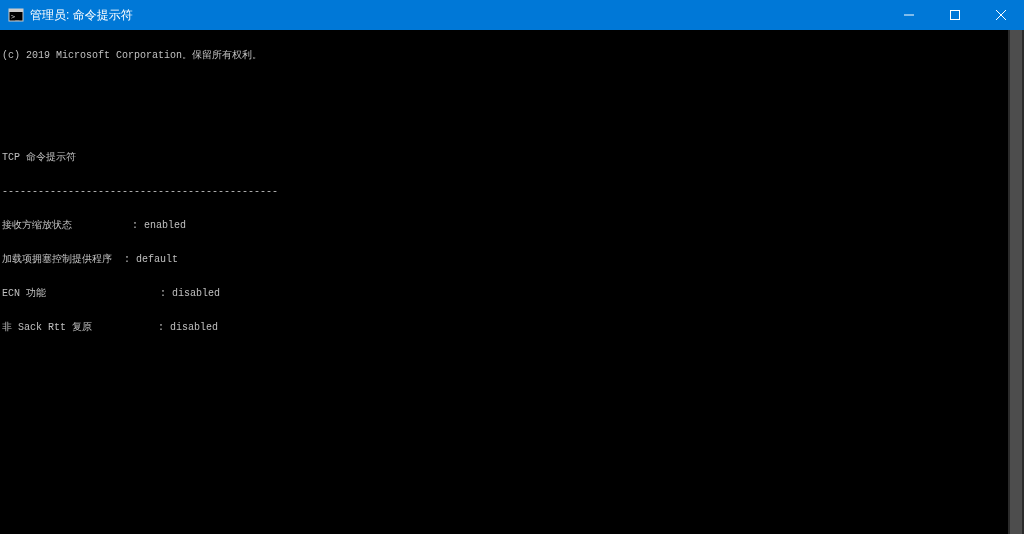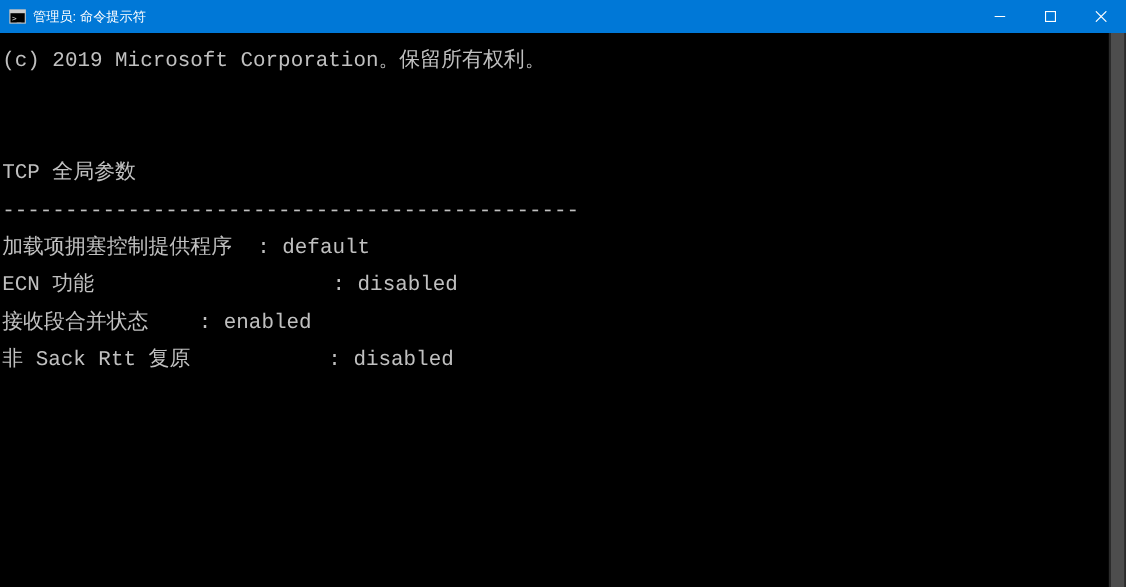--- a/index.html
+++ b/index.html
@@ -44,21 +44,21 @@
       align-items: center;
       justify-content: center;
       color: #fff;
     }
     .titlebar-btn svg { width: 10px; height: 10px; }
     .terminal {
       flex: 1;
       background: #000;
       color: #c0c0c0;
       font-family: "NSimSun", "SimSun", "Consolas", "Courier New", monospace;
-      font-size: 19px;
+      font-size: 10px;
       line-height: 17px;
       padding: 0 2px;
       white-space: pre;
       overflow: hidden;
       position: relative;
     }
     .scrollbar-track {
       position: absolute;
       top: 30px;
       right: 0;
@@ -107,25 +107,25 @@
             <line x1="10" y1="0" x2="0" y2="10" stroke="#fff" stroke-width="1"></line>
           </svg>
       </div>
     </div>
   </div>
 
   <div class="terminal">
 <div class="tline"><span>(c) 2019 Microsoft Corporation。保留所有权利。</span></div>
 <div class="tline"></div>
 <div class="tline"></div>
-<div class="tline"><span>TCP 全局参数</span></div>
+<div class="tline"><span>TCP 命令提示符</span></div>
 <div class="tline"><span>----------------------------------------------</span></div>
+<div class="tline"><span>接收方缩放状态          : </span><span>enabled</span></div>
 <div class="tline"><span>加载项拥塞控制提供程序  : </span><span>default</span></div>
 <div class="tline"><span>ECN 功能                   : </span><span>disabled</span></div>
-<div class="tline"><span>接收段合并状态    : </span><span>enabled</span></div>
 <div class="tline"><span>非 Sack Rtt 复原           : </span><span>disabled</span></div>
 
 
 
 
 
 
 
 
 

